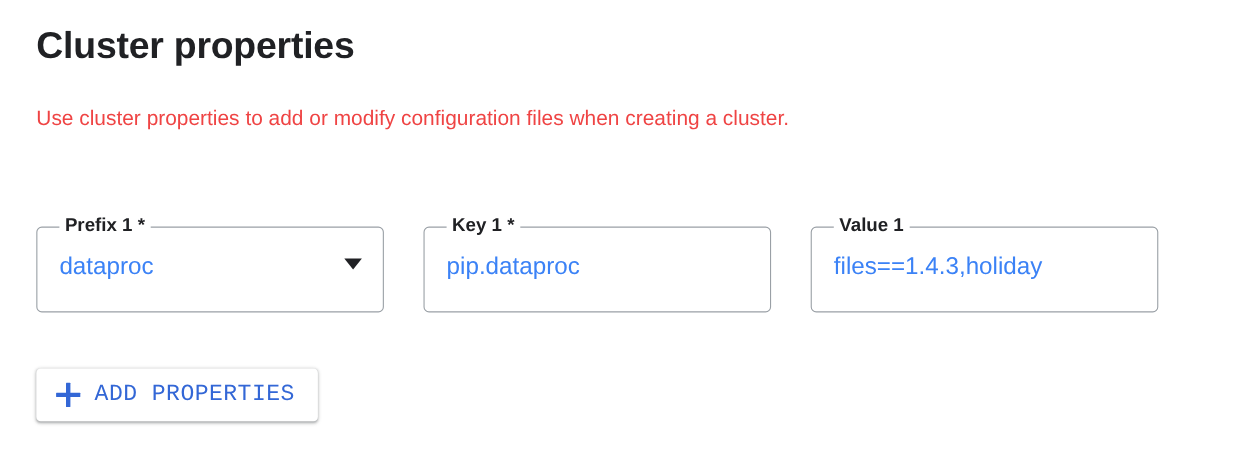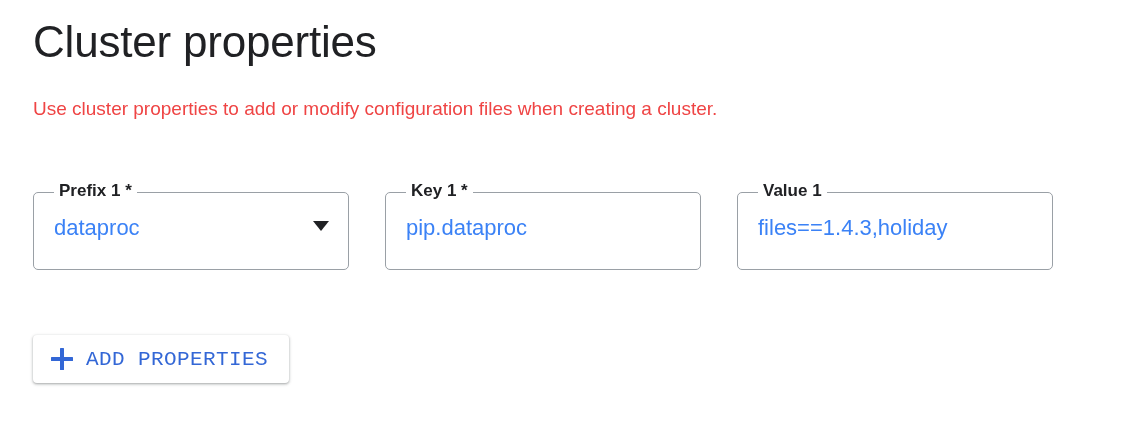--- a/index.html
+++ b/index.html
@@ -22,23 +22,23 @@
     top: 0;
     width: 1122px;
     height: 432px;
     background: #ffffff;
   }
 
   .page-title {
     position: absolute;
     left: 33px;
     top: 22px;
-    font-size: 44px;
+    font-size: 34px;
     line-height: 40px;
-    font-weight: 400;
+    font-weight: 700;
     color: #202124;
     letter-spacing: -0.2px;
     white-space: nowrap;
     text-align: right;
   }
 
   .page-description {
     position: absolute;
     left: 33px;
     top: 96px;
@@ -51,21 +51,21 @@
 
   
   .fields-row {
     position: absolute;
     left: 0;
     top: 0;
   }
 
   .field {
     position: absolute;
-    top: 192px;
+    top: 206px;
     height: 78px;
     box-sizing: border-box;
   }
 
   .field-outline {
     position: absolute;
     left: 0;
     top: 0;
     right: 0;
     bottom: 0;

